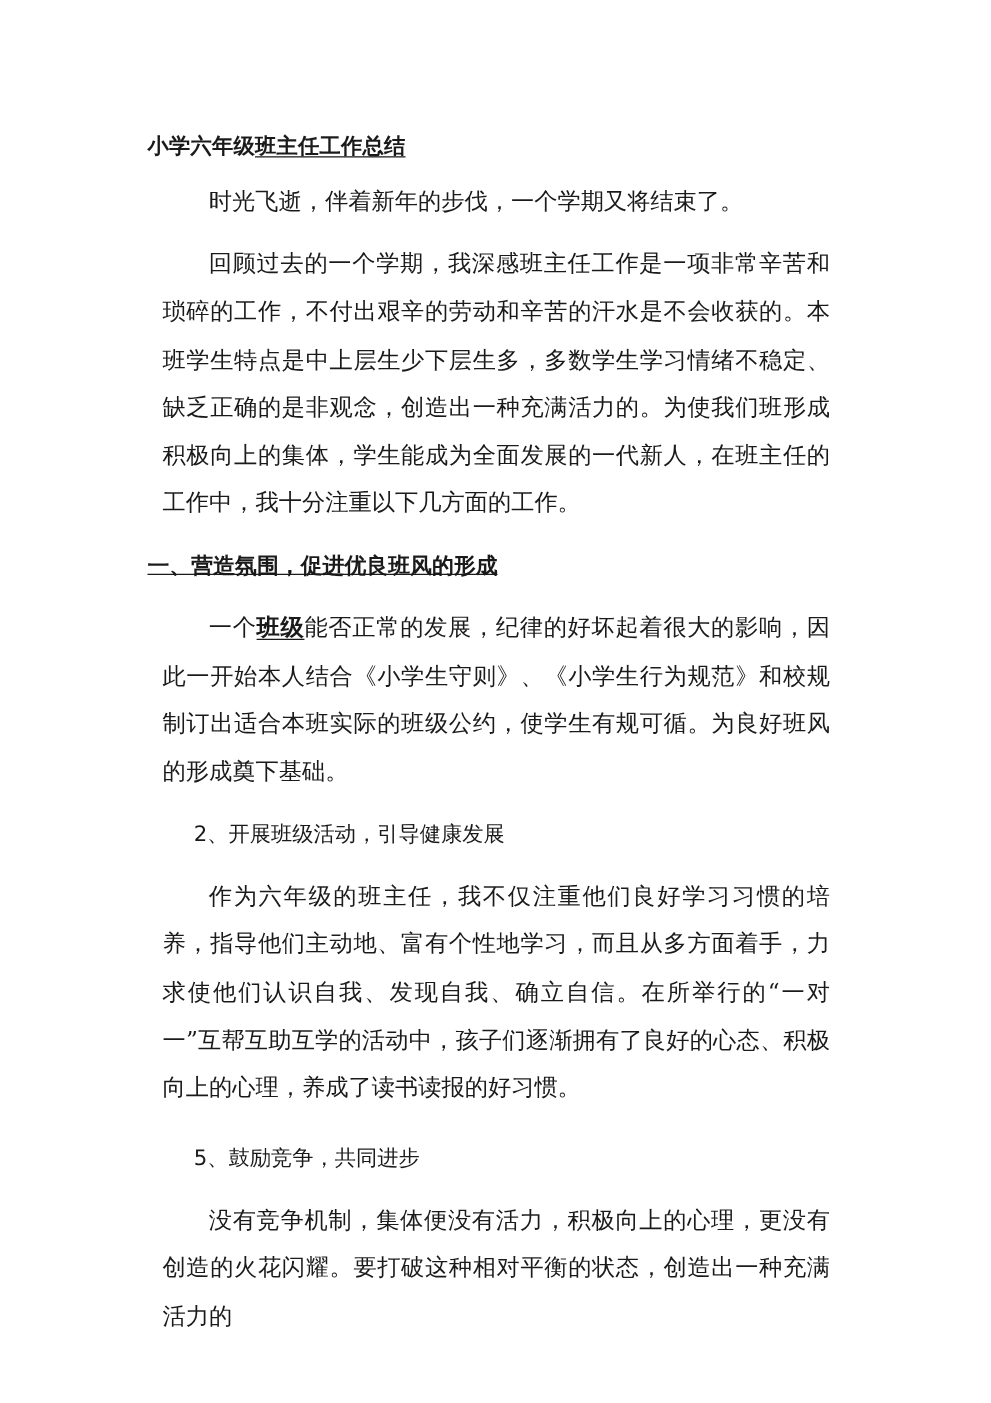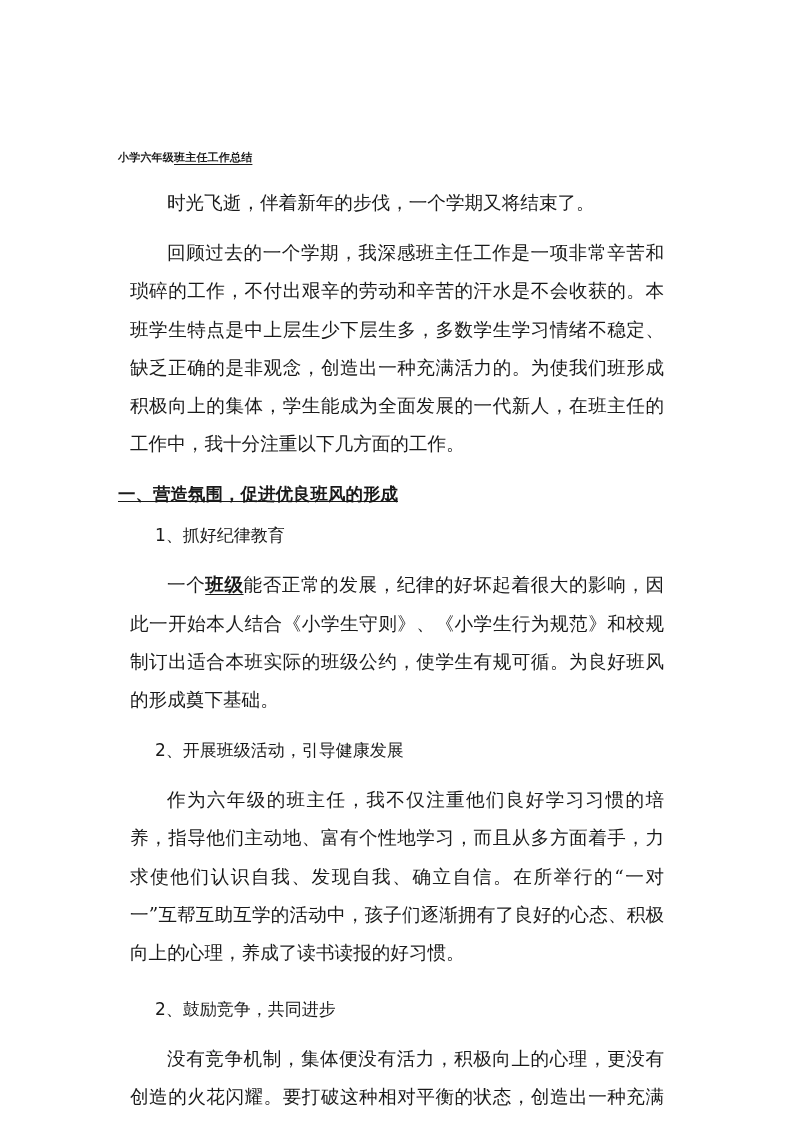--- a/index.html
+++ b/index.html
@@ -1,20 +1,20 @@
 <!DOCTYPE html>
 <html><head>
 <meta charset="utf-8">
 <style>
   html, body { margin: 0; padding: 0; background: #ffffff; }
   body { width: 793px; height: 1122px; position: relative; overflow: hidden;
          font-family: "DejaVu Serif", "Liberation Serif", serif; color: #1a1a1a; }
   .page { position: absolute; left: 118px; top: 103px; width: 558px; }
-  .title { font-family: "DejaVu Sans", "Liberation Sans", sans-serif; font-size: 11px;
-           font-weight: bold; height: 28px; line-height: 28px; margin-bottom: 12px; letter-spacing: 0.2px; margin-top: 41px; }
+  .title { font-family: "DejaVu Sans", "Liberation Sans", sans-serif; font-size: 17px;
+           font-weight: bold; height: 28px; line-height: 28px; margin-bottom: 12px; letter-spacing: 0.2px; }
   .title .u { text-decoration: underline; text-underline-offset: 3px; }
   p { margin: 12px; font-size: 18.6px; line-height: 38.2px; text-align: justify; text-justify: inter-ideograph; }
   p.indent { text-indent: 37px; }
   .h1 { font-family: "DejaVu Sans", "Liberation Sans", sans-serif; font-weight: bold;
         font-size: 17.5px; line-height: 38px; margin: 2px 0 3px 0; text-decoration: underline; }
   .h2 { font-family: "DejaVu Sans", "Liberation Sans", sans-serif; font-size: 17px;
         line-height: 38px; text-indent: 37px; }
   .ul { text-decoration: underline; text-underline-offset: 3px; font-weight: bold; }
   .gap { height: 6px; }
 </style>
@@ -22,22 +22,21 @@
 <body>
 
 <div class="page">
   <div class="title"><span>小学六年级</span><span class="u">班主任工作总结</span></div>
 
   <p class="indent">时光飞逝，伴着新年的步伐，一个学期又将结束了。</p>
   <p class="indent">回顾过去的一个学期，我深感班主任工作是一项非常辛苦和琐碎的工作，不付出艰辛的劳动和辛苦的汗水是不会收获的。本班学生特点是中上层生少下层生多，多数学生学习情绪不稳定、缺乏正确的是非观念，创造出一种充满活力的。为使我们班形成积极向上的集体，学生能成为全面发展的一代新人，在班主任的工作中，我十分注重以下几方面的工作。</p>
 
   <div class="h1">一、营造氛围，促进优良班风的形成</div>
 
-  <div class="h2">1、抓好纪律教育</div>
   <p class="indent"><span>一个</span><span class="ul">班级</span><span>能否正常的发展，纪律的好坏起着很大的影响，因此一开始本人结合《小学生守则》、《小学生行为规范》和校规制订出适合本班实际的班级公约，使学生有规可循。为良好班风的形成奠下基础。</span></p>
 
   <div class="h2">2、开展班级活动，引导健康发展</div>
   <p class="indent">作为六年级的班主任，我不仅注重他们良好学习习惯的培养，指导他们主动地、富有个性地学习，而且从多方面着手，力求使他们认识自我、发现自我、确立自信。在所举行的“一对一”互帮互助互学的活动中，孩子们逐渐拥有了良好的心态、积极向上的心理，养成了读书读报的好习惯。</p>
 
   <div class="gap"></div>
-  <div class="h2">2、鼓励竞争，共同进步</div>
+  <div class="h2">5、鼓励竞争，共同进步</div>
   <p class="indent">没有竞争机制，集体便没有活力，积极向上的心理，更没有创造的火花闪耀。要打破这种相对平衡的状态，创造出一种充满活力的</p>
 </div>
 
 </body></html>

